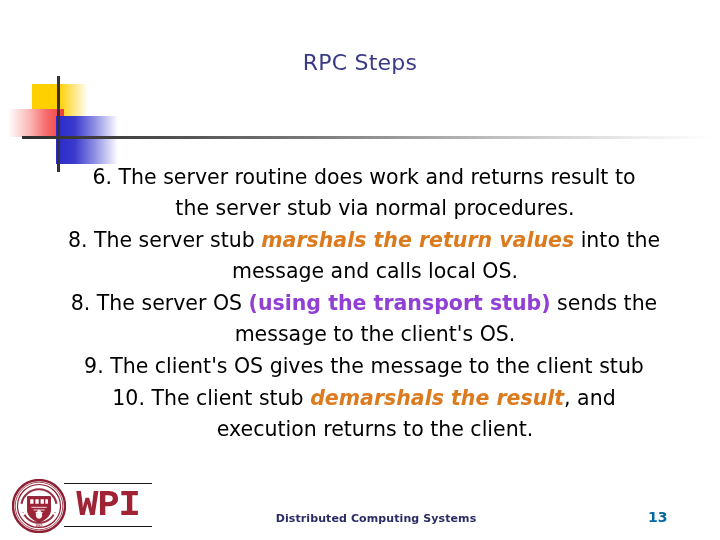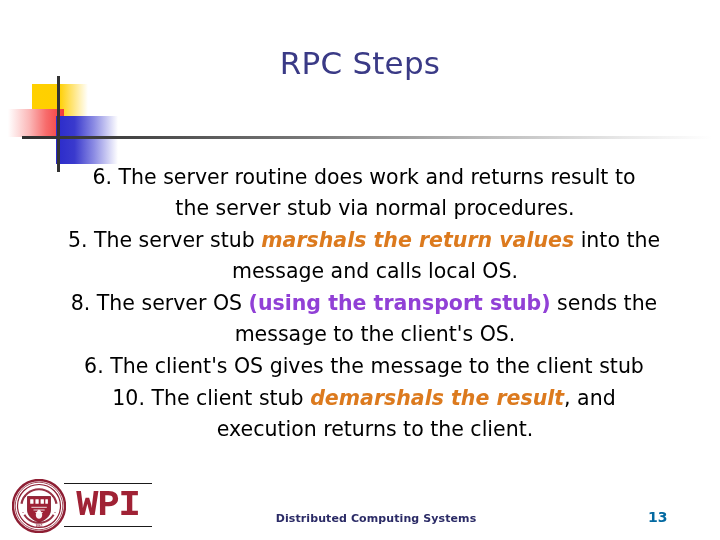--- a/index.html
+++ b/index.html
@@ -24,21 +24,21 @@
     background: #ffffff;
   }
 
   
   #title {
     position: absolute;
     top: 44px;
     left: 0;
     width: 720px;
     text-align: center;
-    font-size: 31px;
+    font-size: 22px;
     line-height: 38px;
     color: #3a3a86;
     letter-spacing: 0.2px;
     font-weight: 400;
     white-space: nowrap;
   }
 
   
   #deco {
     position: absolute;
@@ -210,29 +210,29 @@
     <div id="deco-vline"></div>
     <div id="deco-hline"></div>
   </div>
 
   <div id="body-list">
       <div class="step">
         <span class="ln"><span>6. The server routine does work and  returns result to</span></span>
         <span class="ln indent"><span>the server stub via normal procedures.</span></span>
       </div>
       <div class="step">
-        <span class="ln"><span>5. The server stub </span><span class="hl-orange">marshals the return values</span><span> into the</span></span>
+        <span class="ln"><span>8. The server stub </span><span class="hl-orange">marshals the return values</span><span> into the</span></span>
         <span class="ln indent"><span>message and calls local OS.</span></span>
       </div>
       <div class="step">
         <span class="ln"><span>8. The server OS </span><span class="hl-purple">(using the transport stub)</span><span> sends the</span></span>
         <span class="ln indent"><span>message to the client's OS.</span></span>
       </div>
       <div class="step">
-        <span class="ln"><span>6. The client's OS gives the message to the client stub</span></span>
+        <span class="ln"><span>9. The client's OS gives the message to the client stub</span></span>
       </div>
       <div class="step">
         <span class="ln"><span>10. The client stub </span><span class="hl-orange">demarshals the result</span><span>,  and</span></span>
         <span class="ln indent"><span>execution returns to the client.</span></span>
       </div>
     </div>
 
   <div id="footer-logo">
     <svg id="seal" viewBox="0 0 54 54">
       <circle cx="27" cy="27" r="26" fill="#ffffff" stroke="#8E1E33" stroke-width="2.4"></circle>

